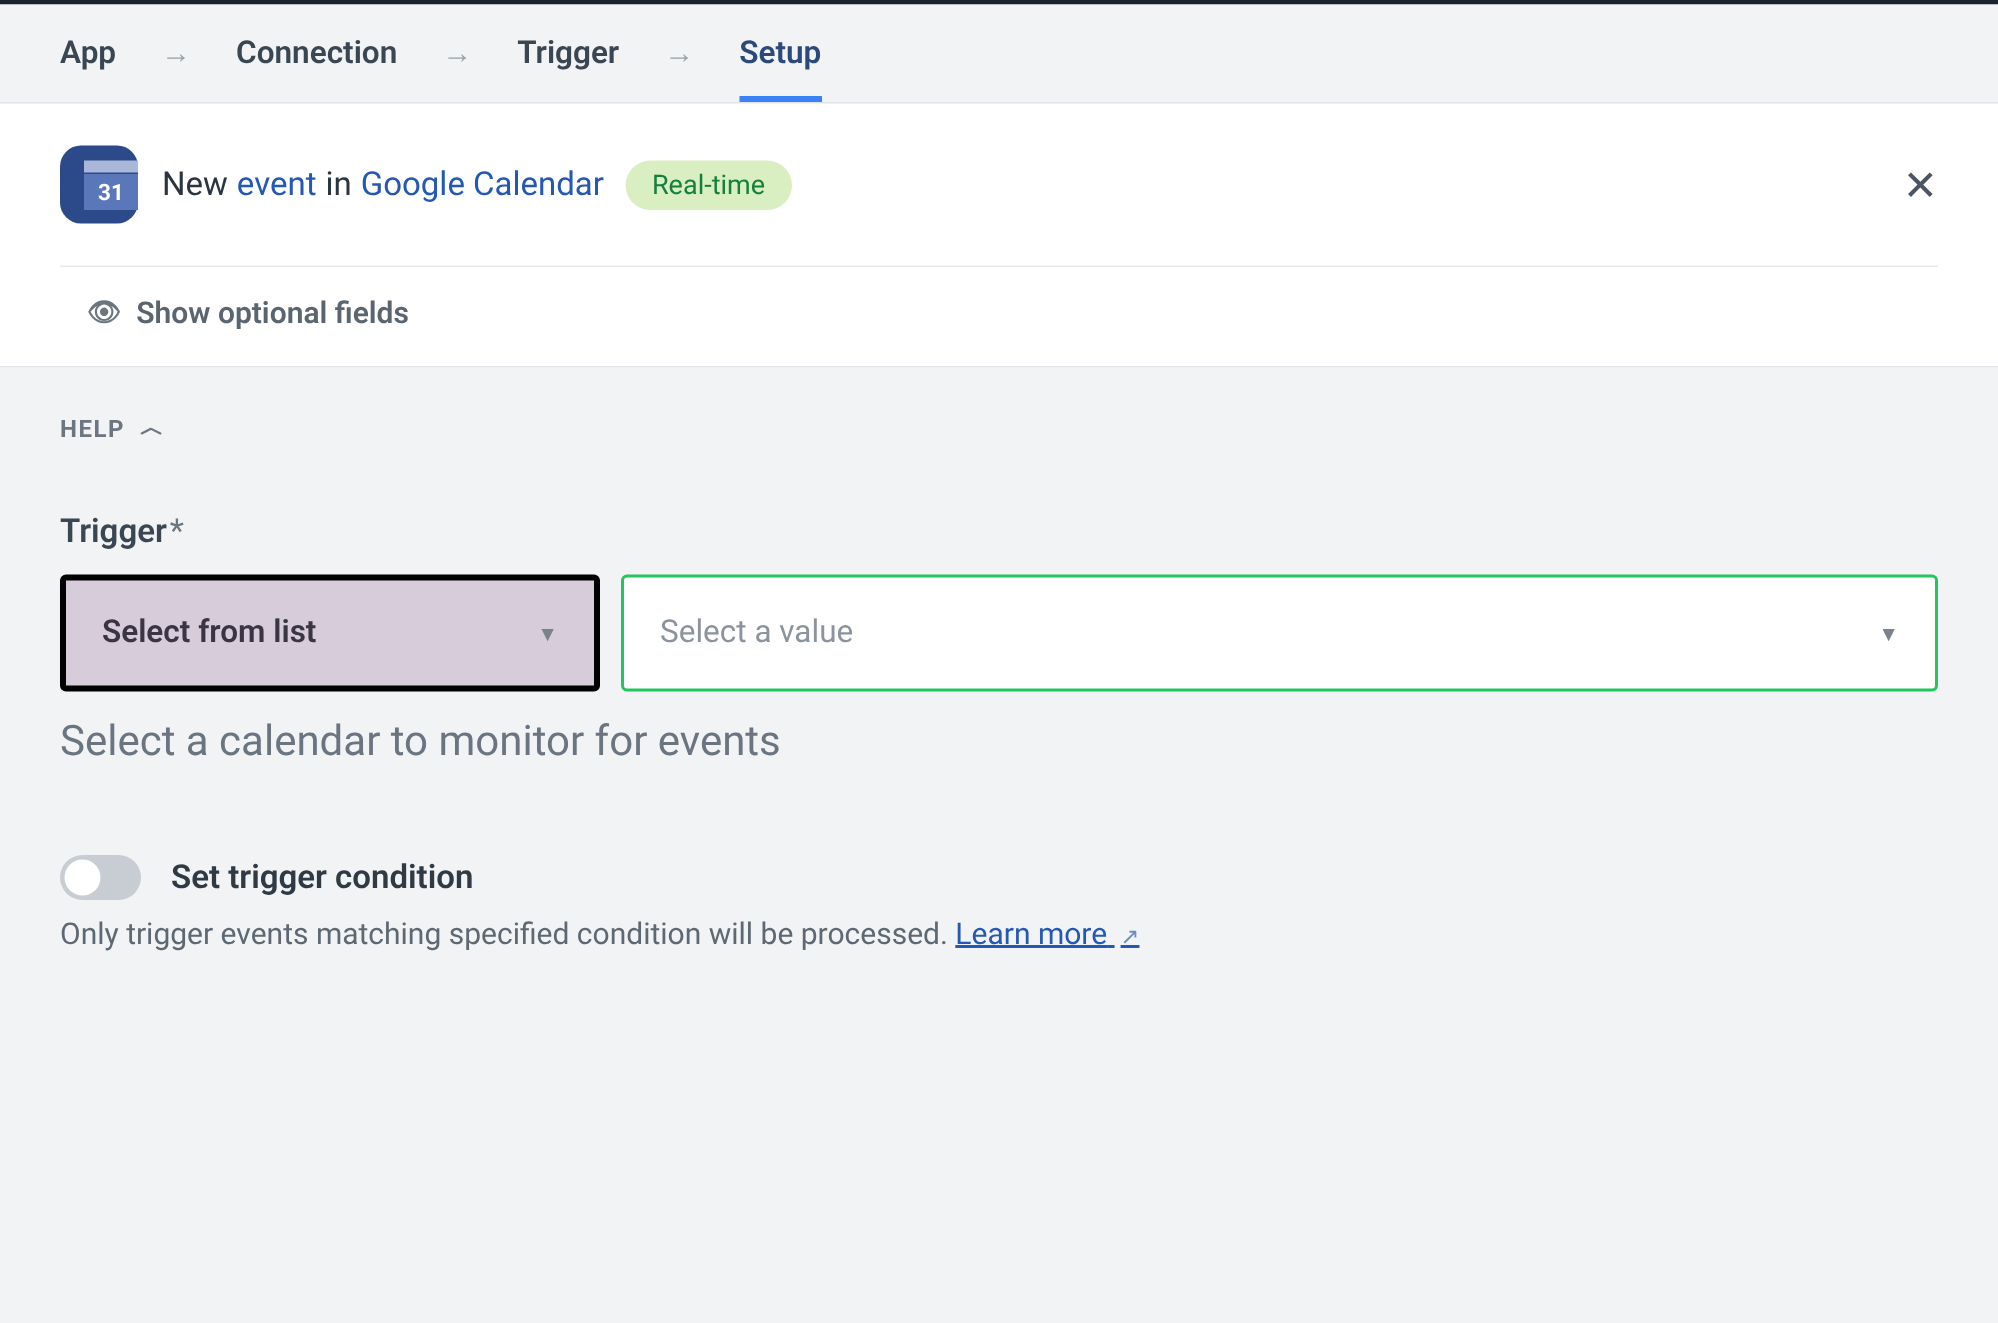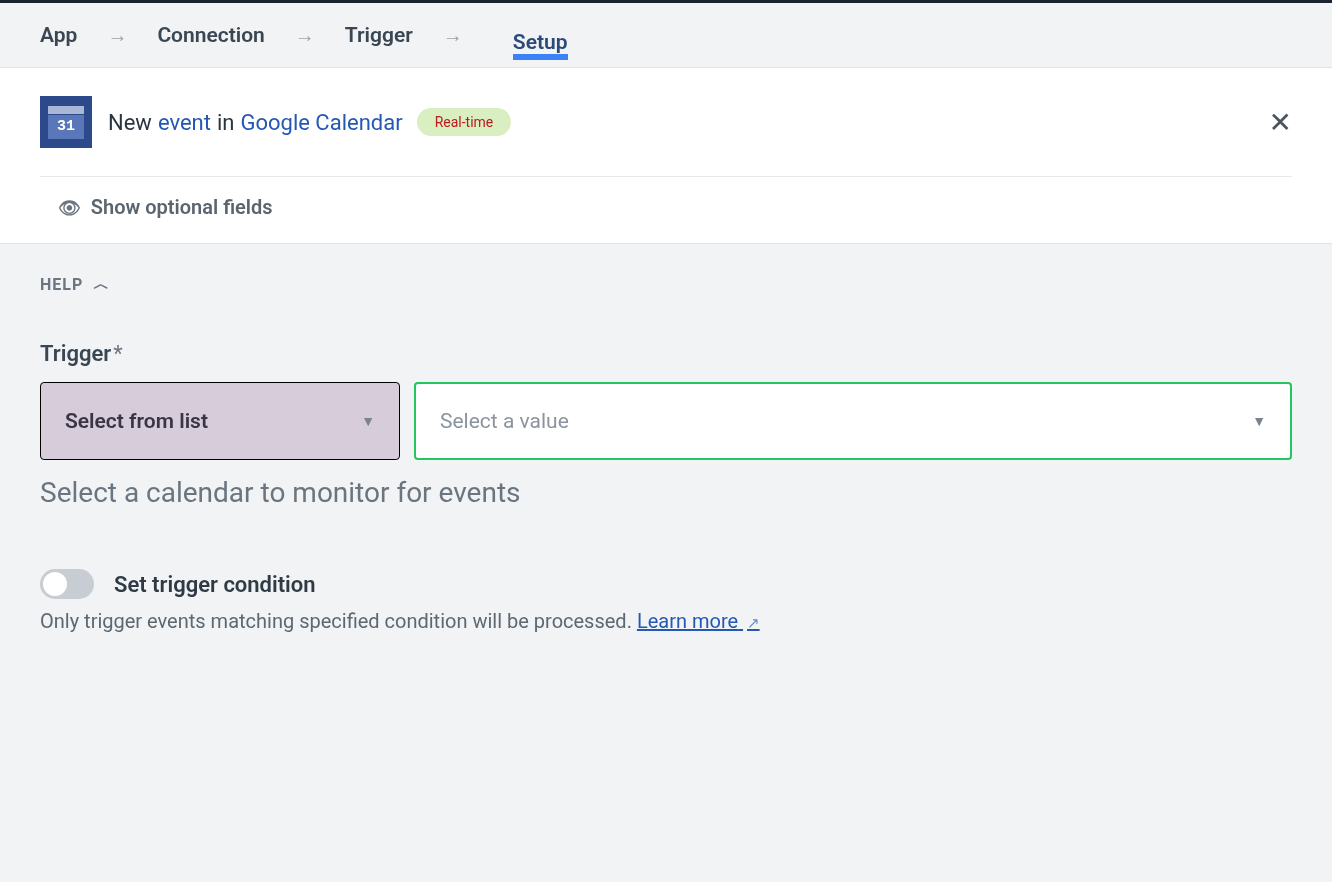--- a/index.html
+++ b/index.html
@@ -20,65 +20,64 @@
     background: #f1f3f5;
   }
   .breadcrumb-item {
     font-size: 21px;
     font-weight: 600;
     color: #3a4753;
     cursor: pointer;
   }
   .breadcrumb-item.active {
     color: #2b4a7a;
-    border-bottom: 6px solid #3b82f6;
-    padding-bottom: 0;
+    border-bottom: 4px solid #3b82f6;
+    padding-bottom: 16px;
     margin-bottom: -20px;
-    margin-left: 20px;
   }
   .breadcrumb-arrow {
     color: #9aa1a8;
     font-size: 20px;
   }
   .card {
     background: #fff;
     margin: 0;
     border-top: 1px solid #e0e3e7;
     border-bottom: 1px solid #e0e3e7;
     padding: 28px 40px 24px 40px;
   }
   .card-header {
     display: flex;
     align-items: center;
     gap: 16px;
   }
   .app-icon {
     width: 52px; height: 52px;
     background: #2c4a8a;
-    border-radius: 0;
-    display: flex; align-items:center; justify-content:center;
-    color:#fff; flex-direction:column;font-family:Liberation Mono, monospace;
+    border-radius: 14px;
+    display: flex; align-items:flex-end; justify-content:center;
+    color:#fff; flex-direction:column;
   }
   .app-icon .cal-top {
     width: 36px; height: 8px; background:#a9b7d8; margin-bottom:1px;
   }
   .app-icon .cal-date {
     width: 36px; height: 24px; background:#5a78b9;
     font-size: 15px; font-weight:700; display:flex;align-items:center;justify-content:center;
   }
   .title-line {
     font-size: 22px;
     color: #2b3540;
     display:flex; align-items:center; gap:6px; flex-wrap:wrap;
   }
   .title-line .link { color:#2458b3; }
   .badge {
     background:#d9eec1;
-    color:#b91c1c;
-    font-size:14px;
+    color:#15803d;
+    font-size:18px;
     padding:6px 18px;
     border-radius:20px;
     margin-left:8px;
   }
   .close-btn {
     margin-left:auto;
     font-size:28px;
     color:#4a5561;
     cursor:pointer;
     background:none;border:none;
@@ -115,21 +114,21 @@
   .field-block { margin-top:46px; }
   .field-label {
     font-size:22px; font-weight:600; color:#3a4753;
     margin-bottom:16px;
   }
   .field-label .req { color:#6b7681; font-weight:400; margin-left:2px;}
   .field-row { display:flex; gap:14px; }
   .select-mode {
     width:360px; height:78px;
     background:#d6ccda;
-    border:1px solid #000000;
+    border:4px solid #000000;
     border-radius:4px;
     display:flex; align-items:center;
     padding:0 24px;
     font-size:21px; font-weight:600; color:#3a3544;
     cursor:pointer;
     justify-content:space-between;
   }
   .select-value {
     flex:1; height:78px;
     background:#fff; border:2px solid #22c55e; border-radius:4px;

